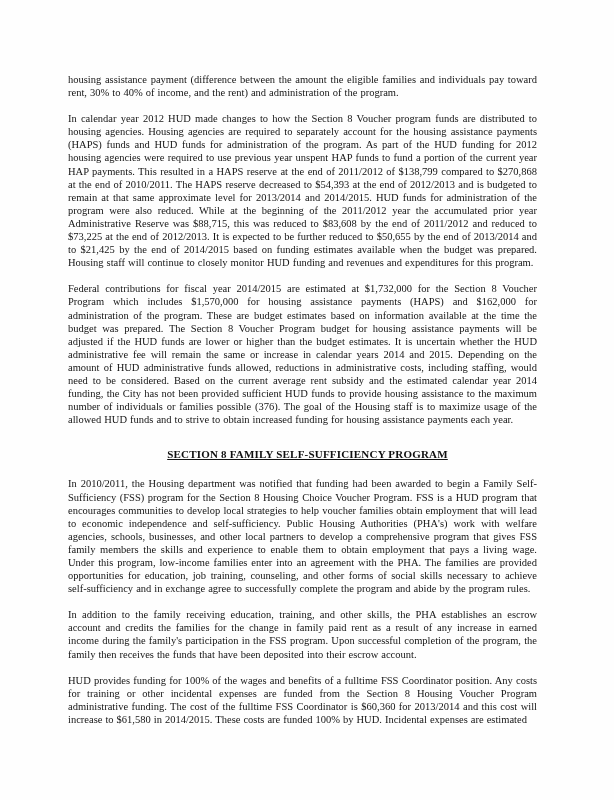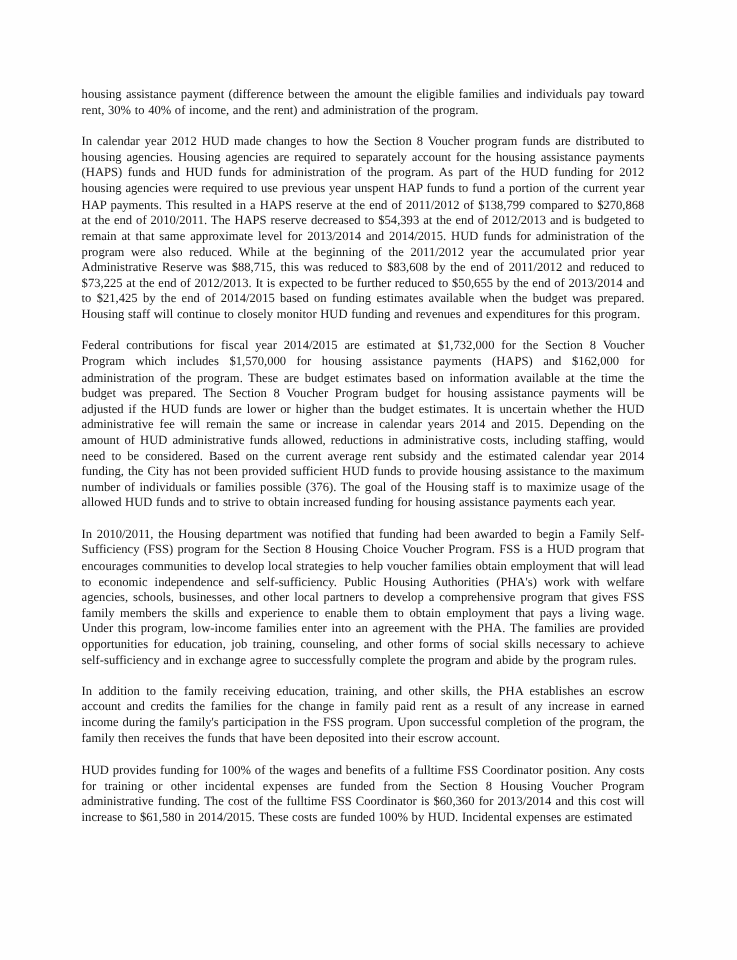--- a/index.html
+++ b/index.html
@@ -40,19 +40,20 @@
 </head>
 <body>
 
 <div class="page">
   <p>housing assistance payment (difference between the amount the eligible families and individuals pay toward rent, 30% to 40% of income, and the rent) and administration of the program.</p>
 
   <p>In calendar year 2012 HUD made changes to how the Section 8 Voucher program funds are distributed to housing agencies. Housing agencies are required to separately account for the housing assistance payments (HAPS) funds and HUD funds for administration of the program. As part of the HUD funding for 2012 housing agencies were required to use previous year unspent HAP funds to fund a portion of the current year HAP payments. This resulted in a HAPS reserve at the end of 2011/2012 of $138,799 compared to $270,868 at the end of 2010/2011. The HAPS reserve decreased to $54,393 at the end of 2012/2013 and is budgeted to remain at that same approximate level for 2013/2014 and 2014/2015. HUD funds for administration of the program were also reduced. While at the beginning of the 2011/2012 year the accumulated prior year Administrative Reserve was $88,715, this was reduced to $83,608 by the end of 2011/2012 and reduced to $73,225 at the end of 2012/2013. It is expected to be further reduced to $50,655 by the end of 2013/2014 and to $21,425 by the end of 2014/2015 based on funding estimates available when the budget was prepared. Housing staff will continue to closely monitor HUD funding and revenues and expenditures for this program.</p>
 
   <p>Federal contributions for fiscal year 2014/2015 are estimated at $1,732,000 for the Section 8 Voucher Program which includes $1,570,000 for housing assistance payments (HAPS) and $162,000 for administration of the program. These are budget estimates based on information available at the time the budget was prepared. The Section 8 Voucher Program budget for housing assistance payments will be adjusted if the HUD funds are lower or higher than the budget estimates. It is uncertain whether the HUD administrative fee will remain the same or increase in calendar years 2014 and 2015. Depending on the amount of HUD administrative funds allowed, reductions in administrative costs, including staffing, would need to be considered. Based on the current average rent subsidy and the estimated calendar year 2014 funding, the City has not been provided sufficient HUD funds to provide housing assistance to the maximum number of individuals or families possible (376). The goal of the Housing staff is to maximize usage of the allowed HUD funds and to strive to obtain increased funding for housing assistance payments each year.</p>
 
+  <h2 class="section-heading">SECTION 8 FAMILY SELF-SUFFICIENCY PROGRAM</h2>
 
   <p>In 2010/2011, the Housing department was notified that funding had been awarded to begin a Family Self-Sufficiency (FSS) program for the Section 8 Housing Choice Voucher Program. FSS is a HUD program that encourages communities to develop local strategies to help voucher families obtain employment that will lead to economic independence and self-sufficiency. Public Housing Authorities (PHA's) work with welfare agencies, schools, businesses, and other local partners to develop a comprehensive program that gives FSS family members the skills and experience to enable them to obtain employment that pays a living wage. Under this program, low-income families enter into an agreement with the PHA. The families are provided opportunities for education, job training, counseling, and other forms of social skills necessary to achieve self-sufficiency and in exchange agree to successfully complete the program and abide by the program rules.</p>
 
   <p>In addition to the family receiving education, training, and other skills, the PHA establishes an escrow account and credits the families for the change in family paid rent as a result of any increase in earned income during the family's participation in the FSS program. Upon successful completion of the program, the family then receives the funds that have been deposited into their escrow account.</p>
 
   <p>HUD provides funding for 100% of the wages and benefits of a fulltime FSS Coordinator position. Any costs for training or other incidental expenses are funded from the Section 8 Housing Voucher Program administrative funding. The cost of the fulltime FSS Coordinator is $60,360 for 2013/2014 and this cost will increase to $61,580 in 2014/2015. These costs are funded 100% by HUD. Incidental expenses are estimated</p>
 </div>
 
 </body></html>

